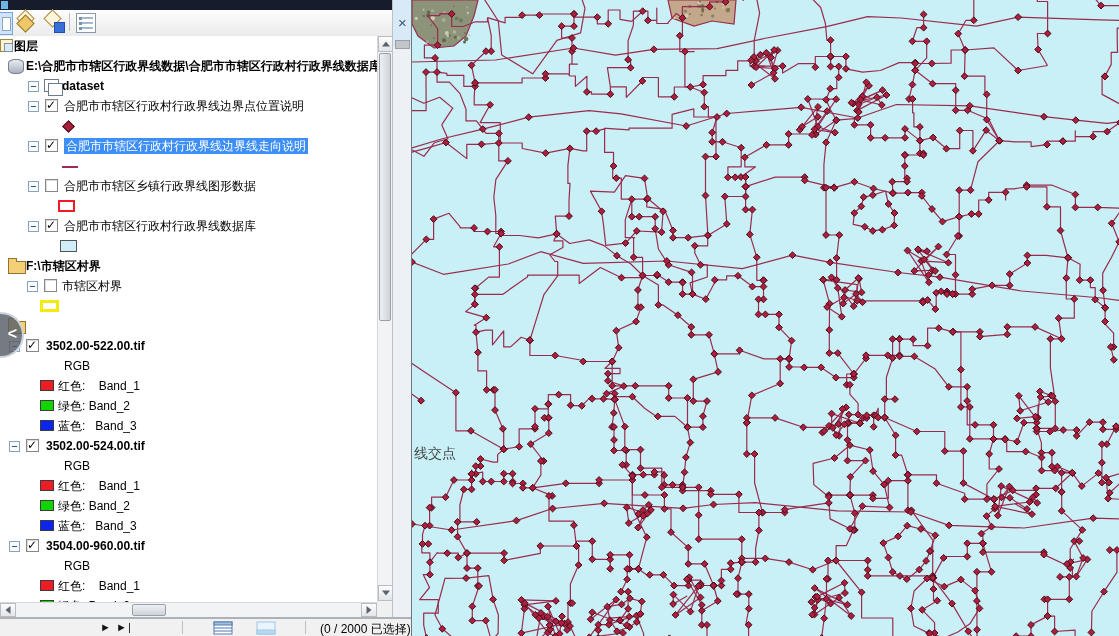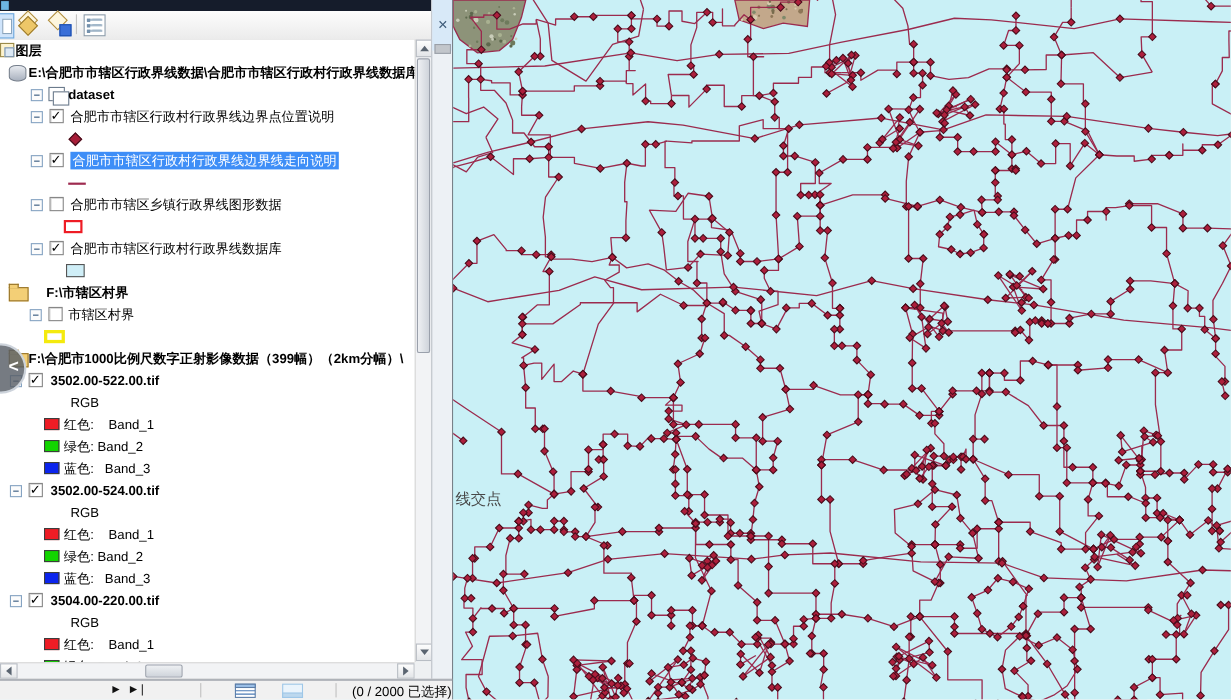--- a/index.html
+++ b/index.html
@@ -165,33 +165,32 @@
         <div class="row" style="top: 180px;">
           <span class="exp" style="left: 28px;"></span>
           <span class="cb on" style="left: 45px;"></span>
           <span class="lbl" style="left: 64px;">合肥市市辖区行政村行政界线数据库</span>
         </div>
         <div class="row" style="top: 200px;">
           <span class="sym-rect" style="left: 60px; width: 17px; height: 12px; border: 1px solid rgb(85, 85, 85); background: rgb(207, 238, 247);"></span>
         </div>
         <div class="row" style="top: 220px;">
           <span class="ic ic-folder" style="left: 8px;"></span>
-          <span class="lbl b" style="left: 42px;">F:\市辖区村界</span>
+          <span class="lbl b" style="left: 26px;">F:\市辖区村界</span>
         </div>
         <div class="row" style="top: 240px;">
           <span class="exp" style="left: 27px;"></span>
           <span class="cb" style="left: 44px;"></span>
           <span class="lbl" style="left: 62px;">市辖区村界</span>
         </div>
         <div class="row" style="top: 260px;">
           <span class="sym-rect" style="left: 40px; width: 19px; height: 12px; border: 3px solid rgb(244, 234, 14); background: rgb(255, 255, 255);"></span>
         </div>
         <div class="row" style="top: 280px;">
           <span class="ic ic-folder" style="left: 8px;"></span>
-          <span class="lbl b" style="left: 26px;">F:\合肥市1000比例尺数字正射影像数据（399幅）（2km分幅）\</span>
         </div>
         <div class="row" style="top: 300px;">
           <span class="exp" style="left: 9px;"></span>
           <span class="cb on" style="left: 26px;"></span>
           <span class="lbl b" style="left: 46px;">3502.00-522.00.tif</span>
         </div>
         <div class="row" style="top: 320px;">
           <span class="lbl" style="left: 64px;">RGB</span>
         </div>
         <div class="row" style="top: 340px;">
@@ -222,21 +221,21 @@
           <span class="sw" style="left: 40px; background: rgb(18, 212, 0);"></span>
           <span class="lbl" style="left: 58px;">绿色: Band_2</span>
         </div>
         <div class="row" style="top: 480px;">
           <span class="sw" style="left: 40px; background: rgb(11, 36, 238);"></span>
           <span class="lbl" style="left: 58px;">蓝色:   Band_3</span>
         </div>
         <div class="row" style="top: 500px;">
           <span class="exp" style="left: 9px;"></span>
           <span class="cb on" style="left: 26px;"></span>
-          <span class="lbl b" style="left: 46px;">3504.00-220.00.tif</span>
+          <span class="lbl b" style="left: 46px;">3504.00-960.00.tif</span>
         </div>
         <div class="row" style="top: 520px;">
           <span class="lbl" style="left: 64px;">RGB</span>
         </div>
         <div class="row" style="top: 540px;">
           <span class="sw" style="left: 40px; background: rgb(238, 28, 37);"></span>
           <span class="lbl" style="left: 58px;">红色:    Band_1</span>
         </div>
         <div class="row" style="top: 560px;">
           <span class="sw" style="left: 40px; background: rgb(18, 212, 0);"></span>

